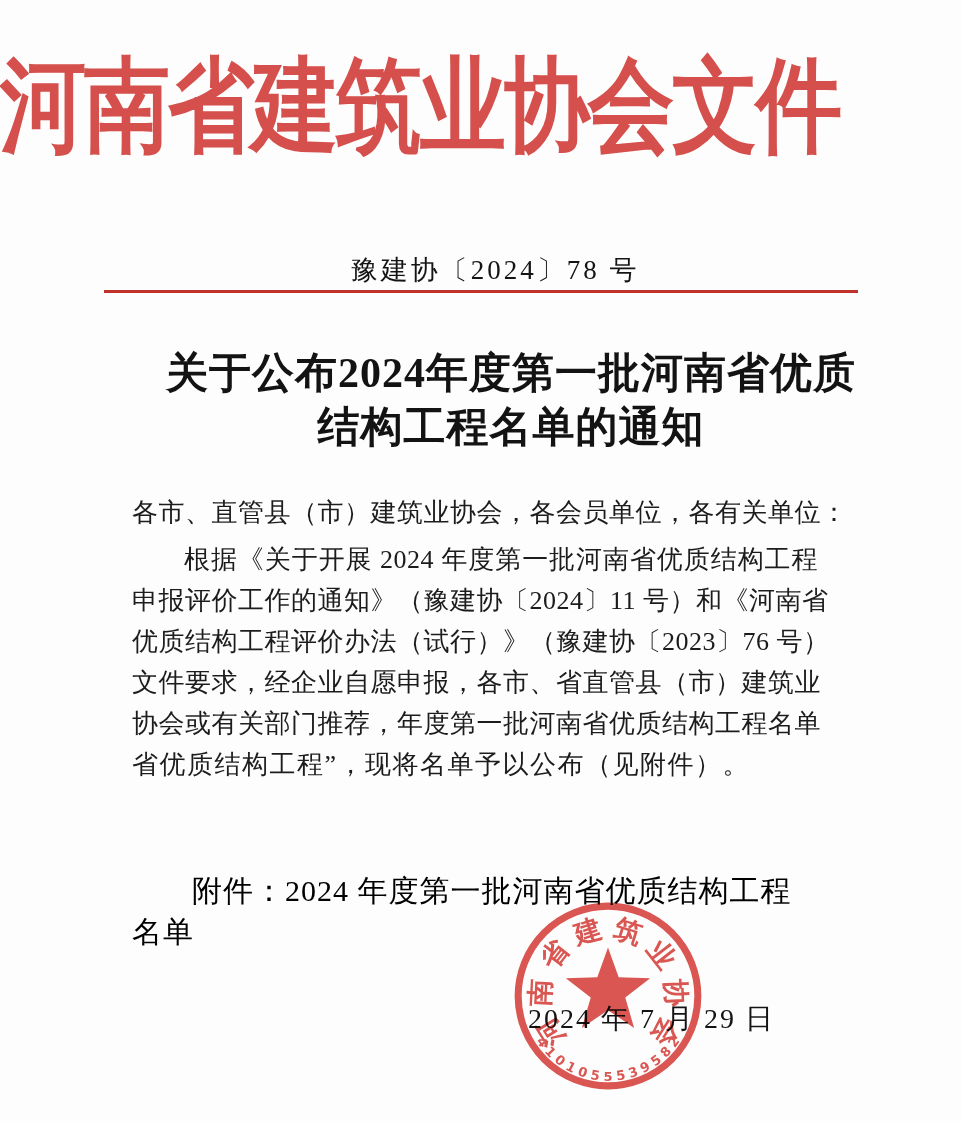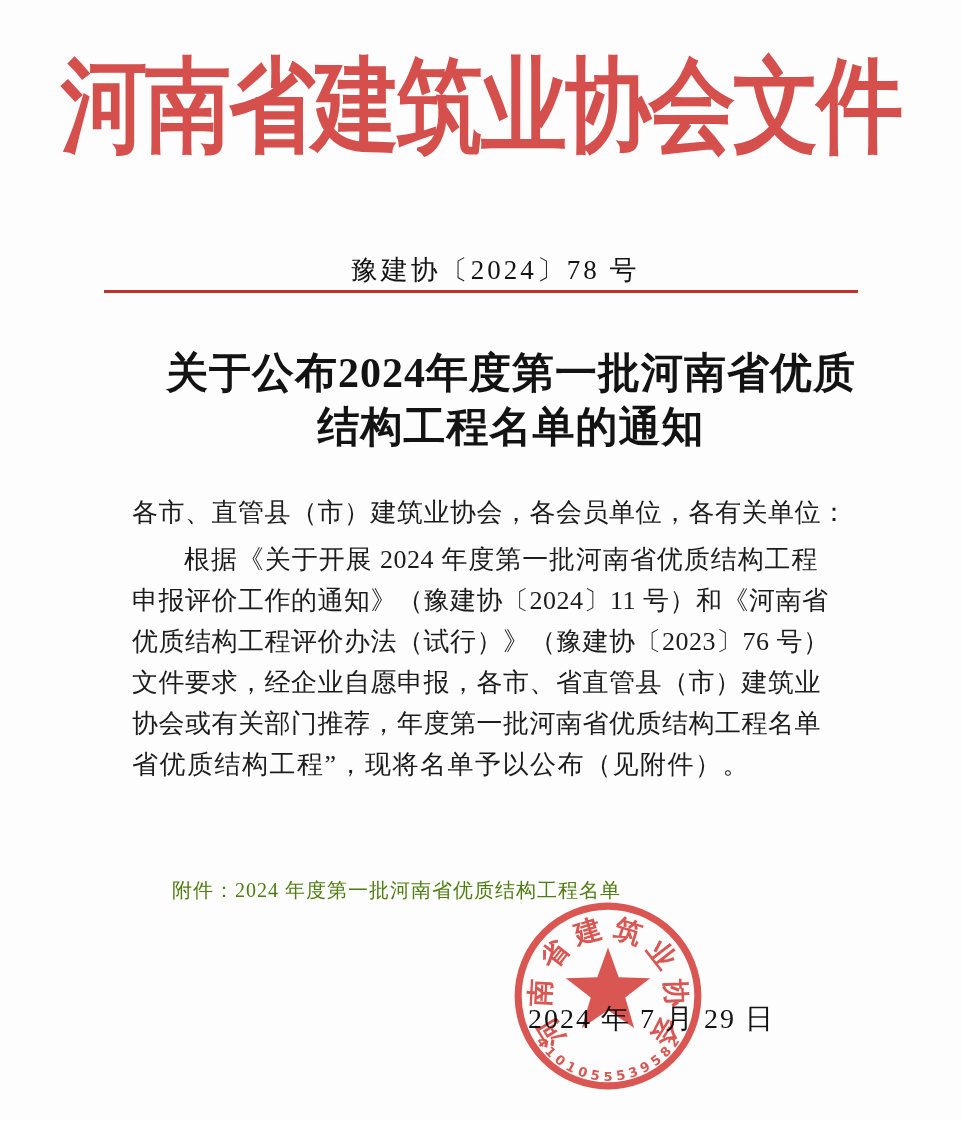--- a/index.html
+++ b/index.html
@@ -12,21 +12,20 @@
     overflow: hidden;
     font-family: "Liberation Serif", "DejaVu Serif", serif;
     color: #1e1e1e;
   }
 
   
   #letterhead {
     position: absolute;
     left: 0; top: 50px;
     width: 100%;
-    text-align: center;
     line-height: 112px;
     height: 130px;
   }
   #letterhead span {
     display: inline-block;
     font-size: 86px;
     font-weight: bold;
     color: #d5504c;
     letter-spacing: -2px;
     transform: scaleY(1.2);
@@ -88,25 +87,25 @@
     text-align: center;
     text-align-last: left;
     letter-spacing: 1.5px;
   }
 
   
   #attachment-line {
     position: absolute;
     left: 132px; top: 870px;
     width: 686px;
-    font-size: 20px;
+    font-size: 30px;
     line-height: 41px;
     text-indent: 2em;
     letter-spacing: 1px;
-    color: #4d7c0f;
+    color: #000000;
   }
 
   
   #date-line {
     position: absolute;
     left: 528px; top: 1000px;
     font-size: 28px;
     letter-spacing: 2px;
     color: #141414;
     white-space: nowrap;

